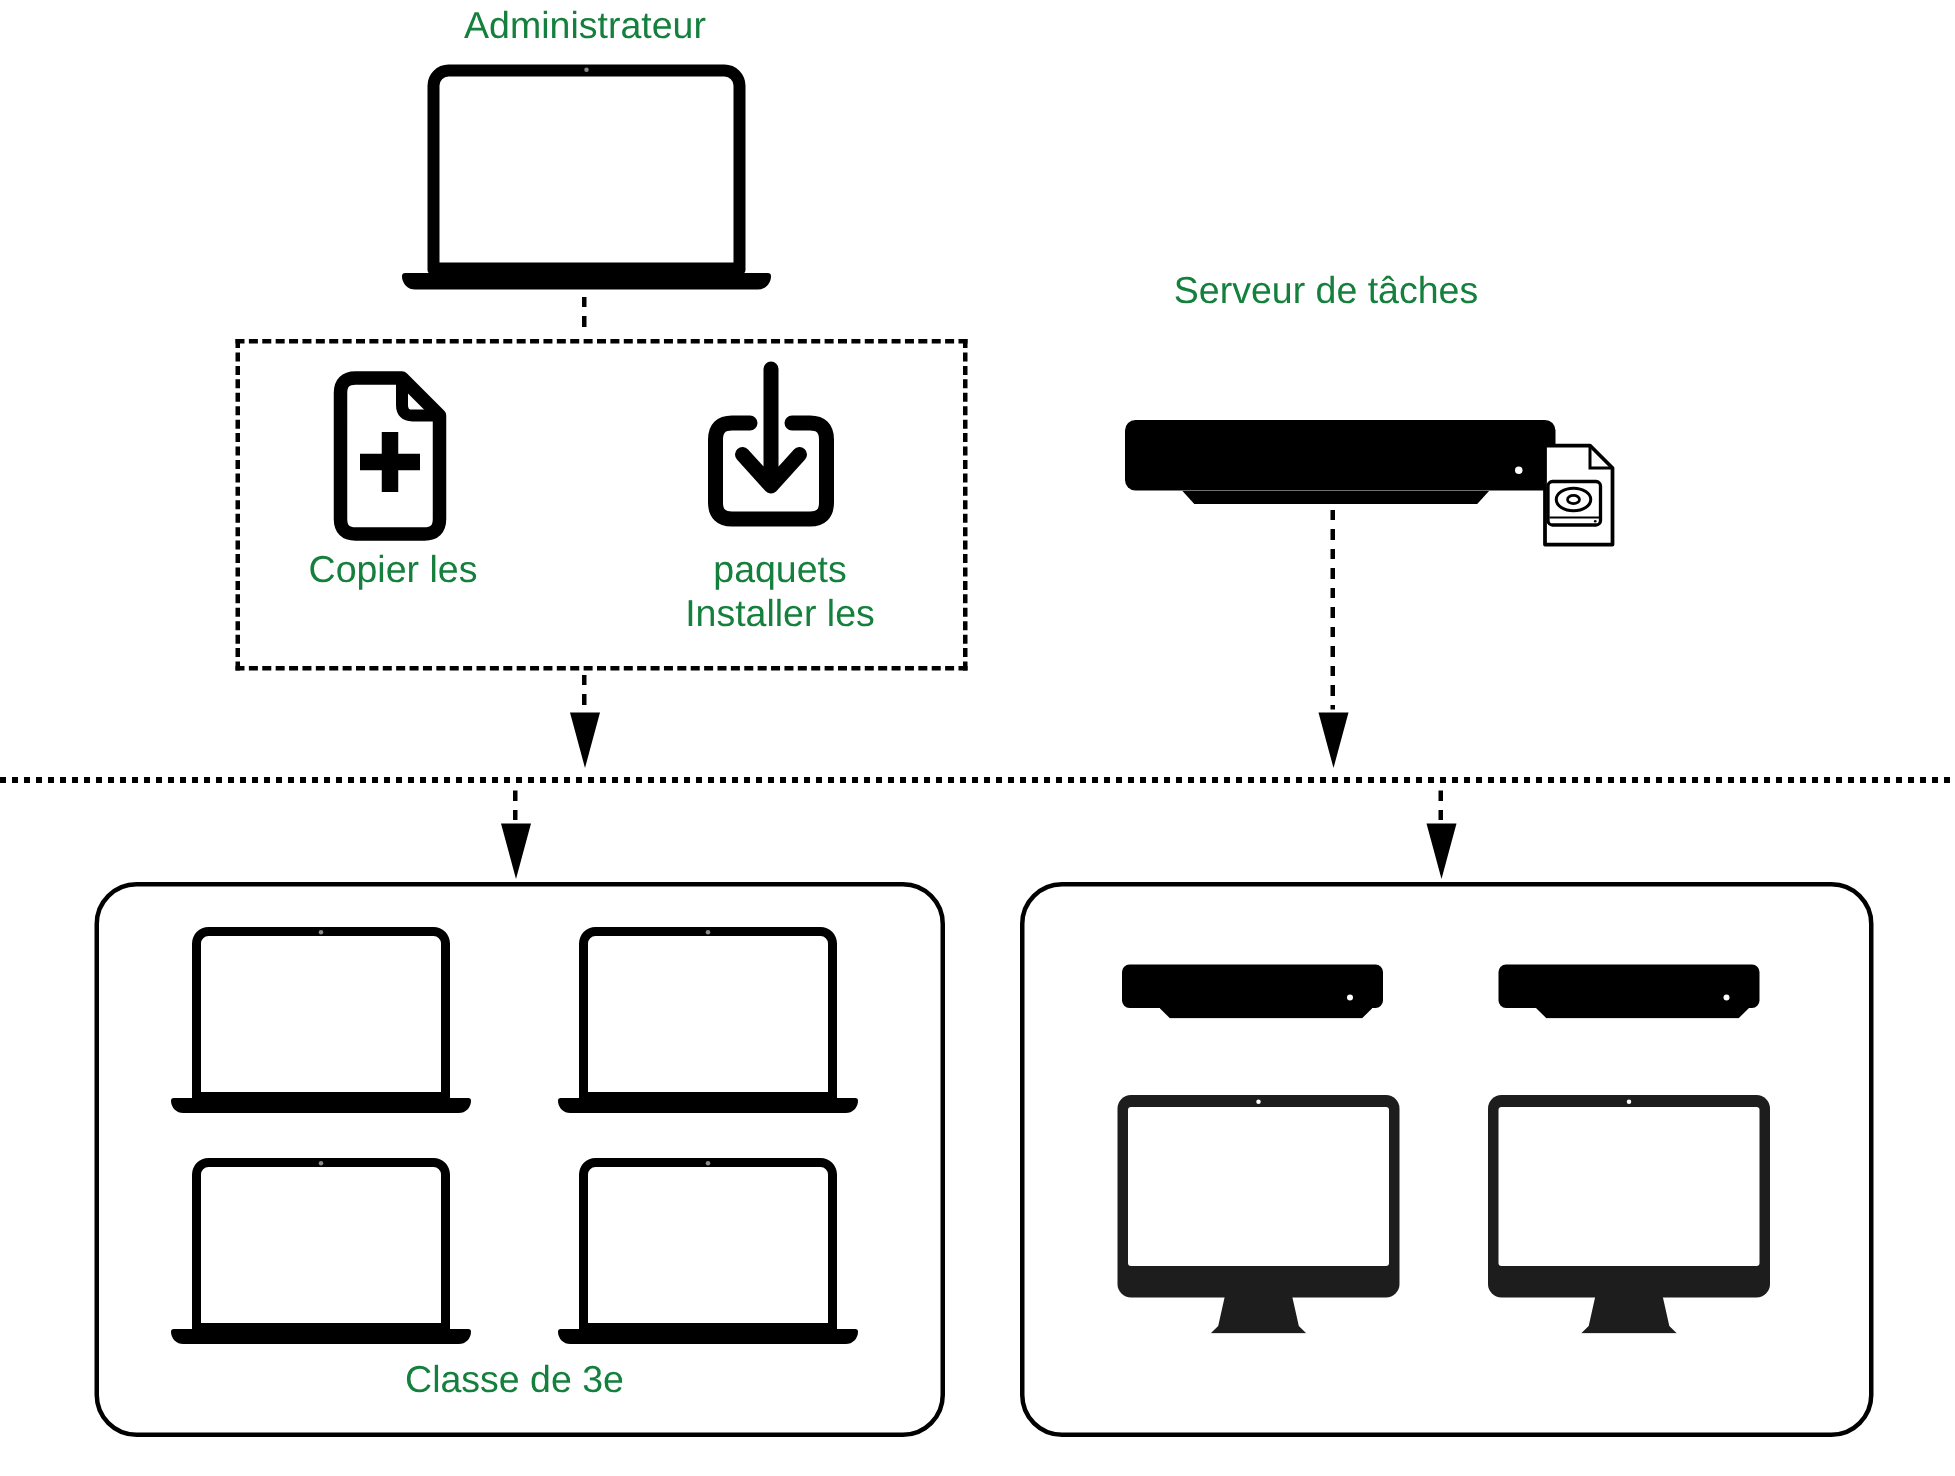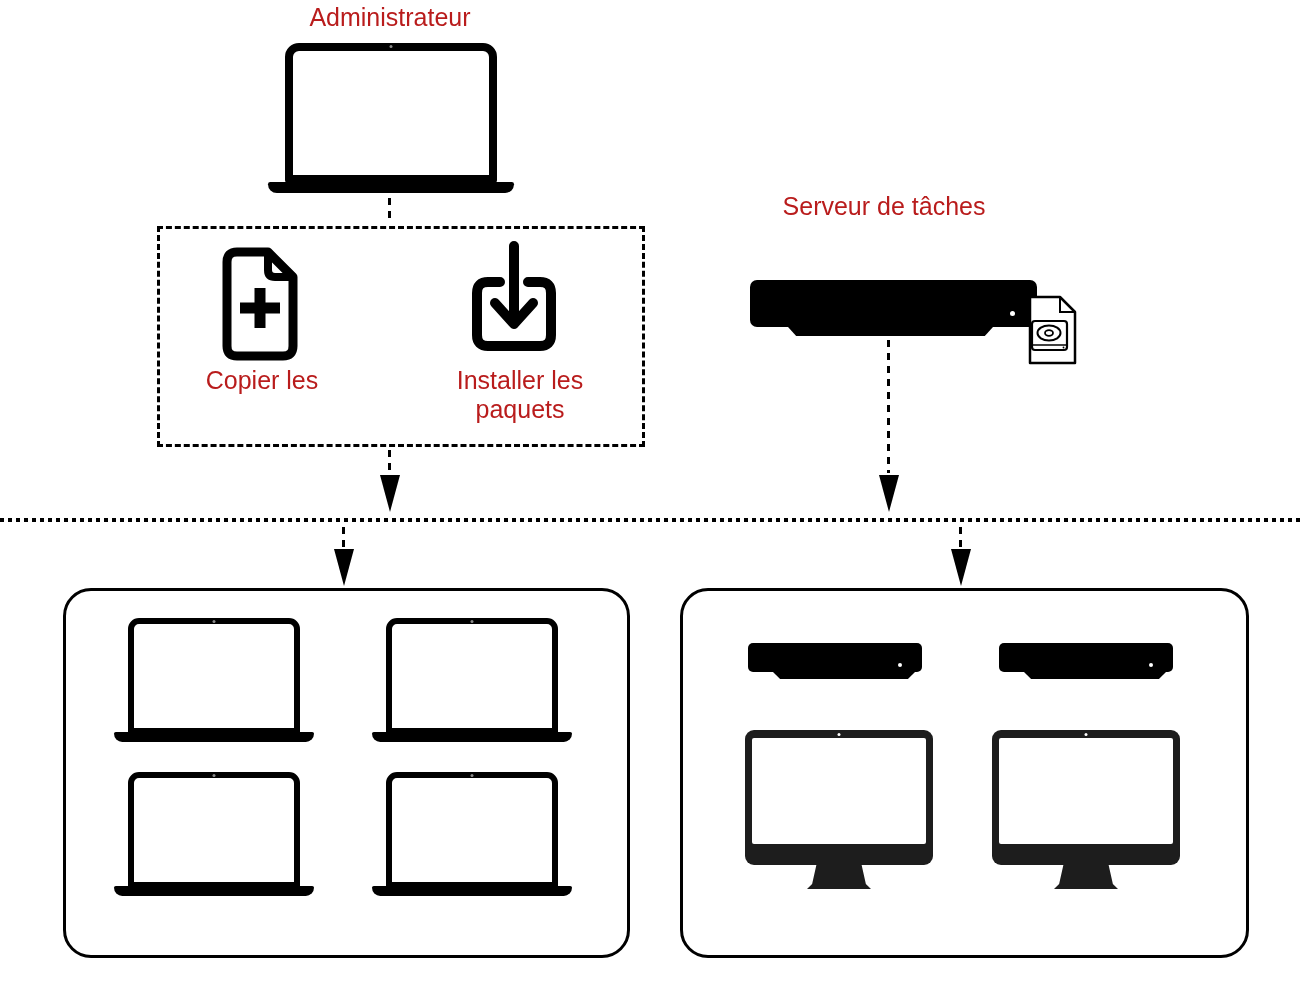--- a/index.html
+++ b/index.html
@@ -1,21 +1,21 @@
 <!DOCTYPE html>
 <html><head>
 <meta charset="utf-8">
 <style>
   html,body{margin:0;padding:0;background:#fff;}
   .canvas{
     position:relative;width:1303px;height:984px;background:#fff;
     font-family:"Liberation Sans", sans-serif;color:#111;overflow:hidden;
   }
   .abs{position:absolute;}
-  .label{font-size:25px;line-height:29px;text-align:center;color:#b91c1c;letter-spacing:0;}
+  .label{font-size:25px;line-height:29px;text-align:center;color:#15803d;letter-spacing:0;}
   .label .ln{display:block;}
 
   
   .vdash{width:3px;background:repeating-linear-gradient(180deg,#000 0 7px,transparent 7px 13px);}
   .divider{height:4px;background:repeating-linear-gradient(90deg,#000 0 4px,transparent 4px 8px);}
   .arrowhead{width:0;height:0;border-left:10px solid transparent;border-right:10px solid transparent;border-top:37px solid #000;}
 
   
   .dashed-box{border:3px dashed #000;background:transparent;}
 
@@ -82,28 +82,28 @@
   <div class="abs label" style="left:142px;top:366px;width:240px;text-align:center;">
     <span class="ln">Copier les</span>
   </div>
 
   <svg class="abs" style="left:472px;top:240px;" width="84" height="112" viewBox="0 0 84 112">
     <path d="M28,42 H16 Q5,42 5,53 V95 Q5,106 16,106 H68 Q79,106 79,95 V53 Q79,42 68,42 H56" fill="none" stroke="#000" stroke-width="10" stroke-linecap="round" stroke-linejoin="round"></path>
     <path d="M42,6 V82 M23,63 L42,84 L61,63" fill="none" stroke="#000" stroke-width="10" stroke-linecap="round" stroke-linejoin="round"></path>
   </svg>
 
   <div class="abs label" style="left:400px;top:366px;width:240px;">
+    <span class="ln">paquets</span>
     <span class="ln">Installer les</span>
-    <span class="ln">paquets</span>
   </div>
 
   <div class="abs vdash" style="left:388px;top:450px;height:24px;"></div>
   <div class="abs arrowhead" style="left:380px;top:475px;"></div>
 
-  <div class="abs label" style="left:734px;top:190px;width:300px;line-height:33px;">
+  <div class="abs label" style="left:734px;top:178px;width:300px;line-height:33px;">
     <span class="ln">Serveur de tâches</span>
   </div>
 
   <div class="abs server-lg" style="left:750px;top:280px;width:287px;height:56px;">
     <div class="srv-body">
       <div class="srv-dot"></div>
     </div>
     <div class="srv-base"></div>
   </div>
 
@@ -147,20 +147,23 @@
       </div>
     <div class="lap-base"></div>
   </div>
   <div class="laptop laptop-sm" style="left:386px;top:772px;">
     <div class="lap-screen">
         <div class="lap-cam"></div>
       </div>
     <div class="lap-base"></div>
   </div>
 
+  <div class="abs label" style="left:143px;top:906px;width:400px;">
+    <span class="ln">Classe de 3e</span>
+  </div>
 
   <div class="abs group-box" style="left:680px;top:588px;width:563px;height:364px;"></div>
 
   <div class="abs server-sm" style="left:748px;top:643px;width:174px;height:36px;">
     <div class="srv-body">
         <div class="srv-dot"></div>
       </div>
     <div class="srv-base"></div>
   </div>
   <div class="abs server-sm" style="left:999px;top:643px;width:174px;height:36px;">

